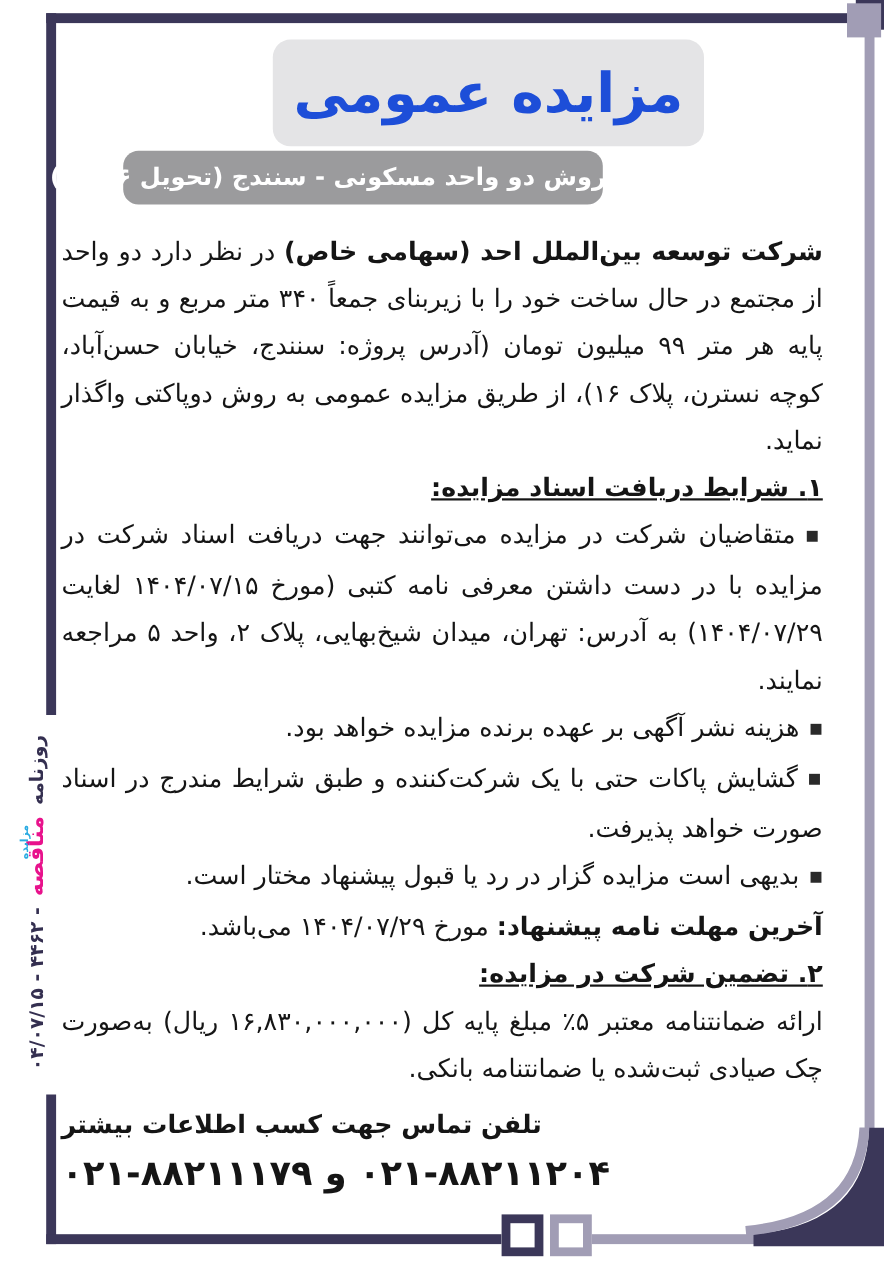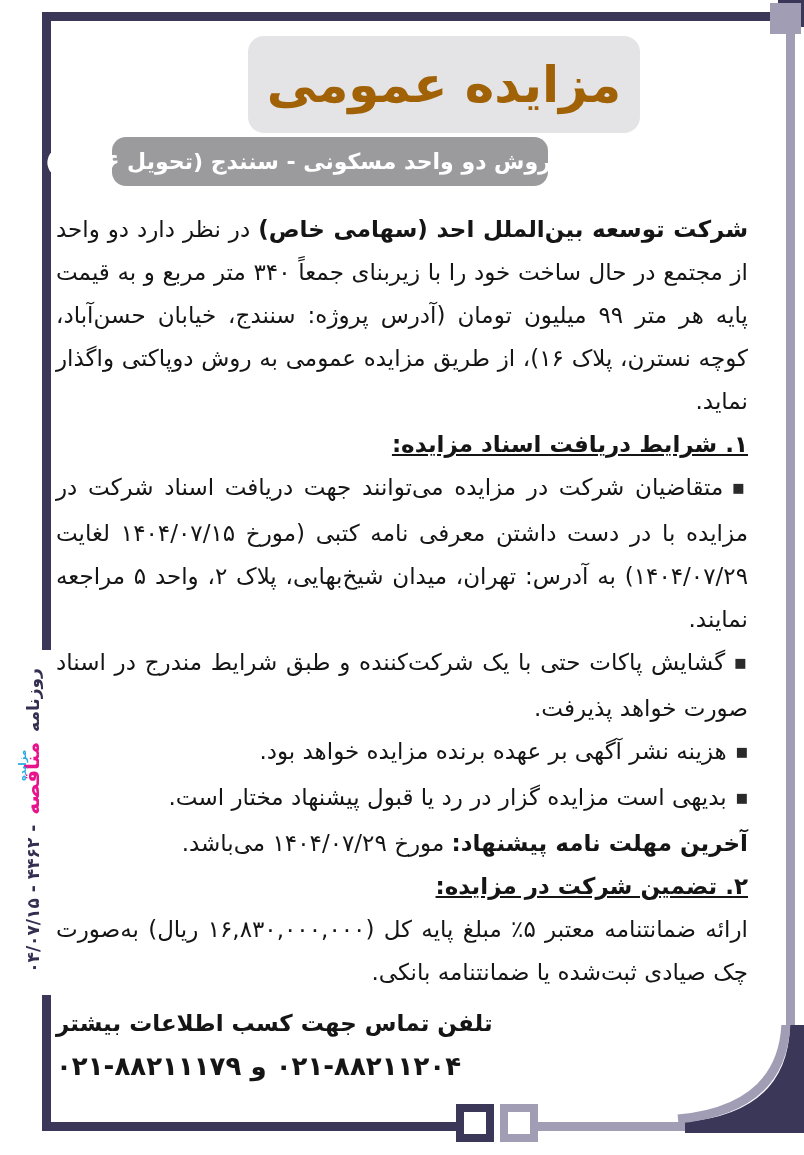--- a/index.html
+++ b/index.html
@@ -25,36 +25,36 @@
            transform:rotate(-90deg);transform-origin:0 0;
            direction:rtl;text-align:center;font-size:17px;font-weight:bold;color:#342f50;
            white-space:nowrap;line-height:32px;}
   .sidebar .logo{position:relative;display:inline-block;margin:0 4px;}
   .logo-main{color:#e8128c;font-size:20px;font-weight:bold;}
   .logo-overlay{position:absolute;top:-9px;right:8px;color:#2aabe2;font-size:10px;font-weight:bold;}
 
   
   .title-box{position:absolute;left:248px;top:36px;width:392px;height:97px;border-radius:16px;
              background:#e4e4e6;display:flex;align-items:center;justify-content:center;}
-  .title-box .title{font-size:50px;font-weight:bold;color:#a16207;white-space:nowrap;direction:rtl;}
+  .title-box .title{font-size:50px;font-weight:bold;color:#1d4ed8;white-space:nowrap;direction:rtl;}
   .subtitle-bar{position:absolute;left:112px;top:137px;width:436px;height:49px;border-radius:14px;
                 background:#9b9b9d;display:flex;align-items:center;justify-content:center;}
   .subtitle-bar .subtitle{font-size:22px;font-weight:bold;color:#ffffff;white-space:nowrap;direction:rtl;}
 
   
   .article{position:absolute;left:56px;top:208px;width:692px;direction:rtl;
            font-size:23px;line-height:43px;color:#151515;text-align:justify;}
   .article p{margin:0;}
   .article .bold{font-weight:bold;}
   .heading{font-weight:bold;text-decoration:underline;}
   .bullet::before{content:"■";font-size:13px;color:#2a2a2a;margin-inline-end:9px;
                   position:relative;top:-3px;}
   .deadline-label{font-weight:bold;}
   .contact{margin-top:8px;text-align:left;font-weight:bold;}
-  .contact .phones{font-size:26px;}
+  .contact .phones{font-size:32px;}
 </style>
 </head>
 <body>
 
 <div class="page">
 
   <div class="h-border-top"></div>
   <div class="v-border-left-top"></div>
   <div class="v-border-left-bottom"></div>
   <div class="h-border-bottom-navy"></div>
@@ -84,22 +84,22 @@
   <div class="subtitle-bar">
     <div class="subtitle">پیش‌فروش دو واحد مسکونی - سنندج (تحویل ۶ماهه)</div>
   </div>
 
   <div class="article">
     <p><span class="bold">شرکت توسعه بین‌الملل احد (سهامی خاص)</span><span> در نظر دارد دو واحد از مجتمع در حال ساخت خود را با زیربنای جمعاً ۳۴۰ متر مربع و به قیمت پایه هر متر ۹۹ میلیون تومان (آدرس پروژه: سنندج، خیابان حسن‌آباد، کوچه نسترن، پلاک ۱۶)، از طریق مزایده عمومی به روش دوپاکتی واگذار نماید.</span></p>
 
     <p class="heading">۱. شرایط دریافت اسناد مزایده:</p>
 
     <p class="bullet">متقاضیان شرکت در مزایده می‌توانند جهت دریافت اسناد شرکت در مزایده با در دست داشتن معرفی نامه کتبی (مورخ ۱۴۰۴/۰۷/۱۵ لغایت ۱۴۰۴/۰۷/۲۹) به آدرس: تهران، میدان شیخ‌بهایی، پلاک ۲، واحد ۵ مراجعه نمایند.</p>
+    <p class="bullet">هزینه نشر آگهی بر عهده برنده مزایده خواهد بود.</p>
     <p class="bullet">گشایش پاکات حتی با یک شرکت‌کننده و طبق شرایط مندرج در اسناد صورت خواهد پذیرفت.</p>
-    <p class="bullet">هزینه نشر آگهی بر عهده برنده مزایده خواهد بود.</p>
     <p class="bullet">بدیهی است مزایده گزار در رد یا قبول پیشنهاد مختار است.</p>
 
     <p><span class="deadline-label">آخرین مهلت نامه پیشنهاد:</span><span> مورخ ۱۴۰۴/۰۷/۲۹ می‌باشد.</span></p>
 
     <p class="heading">۲. تضمین شرکت در مزایده:</p>
     <p>ارائه ضمانتنامه معتبر ۵٪ مبلغ پایه کل (۱۶,۸۳۰,۰۰۰,۰۰۰ ریال) به‌صورت چک صیادی ثبت‌شده یا ضمانتنامه بانکی.</p>
 
     <div class="contact">
       <div>تلفن تماس جهت کسب اطلاعات بیشتر</div>
       <div class="phones">

